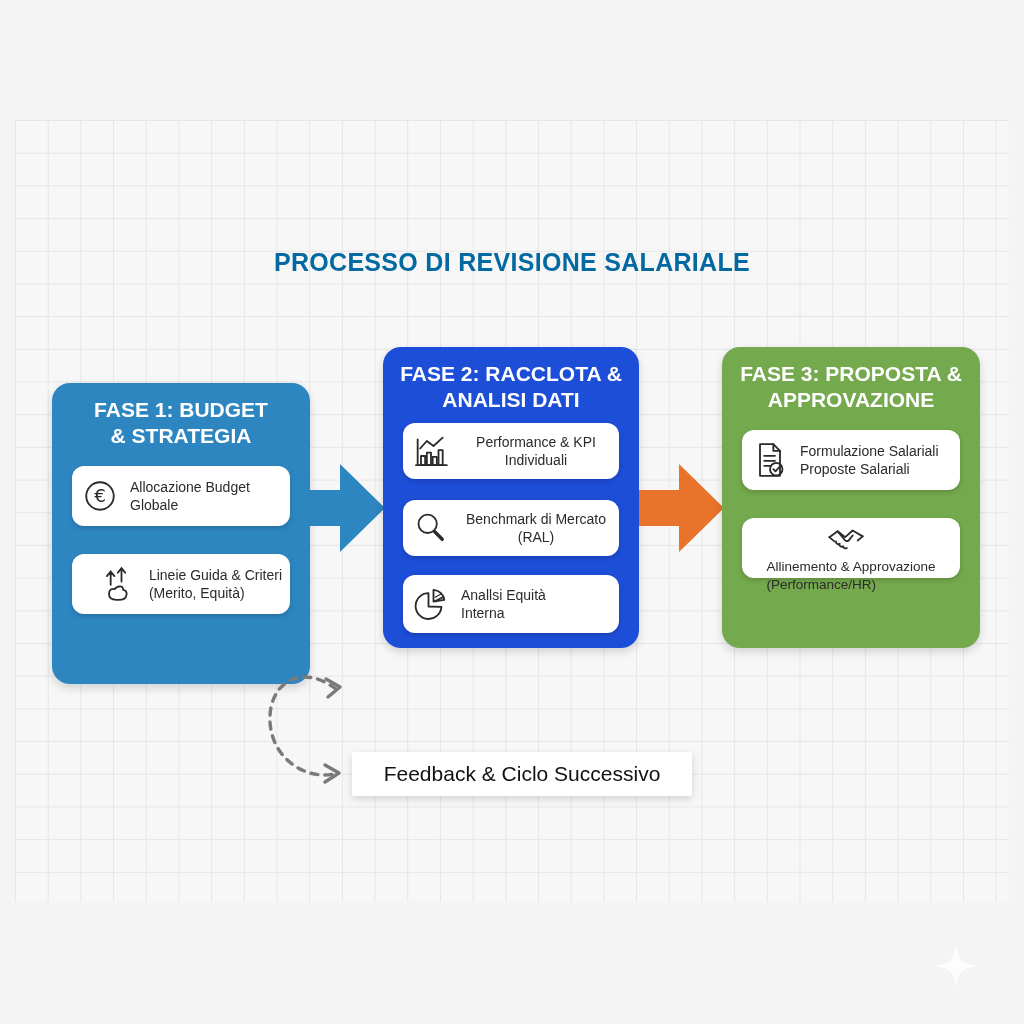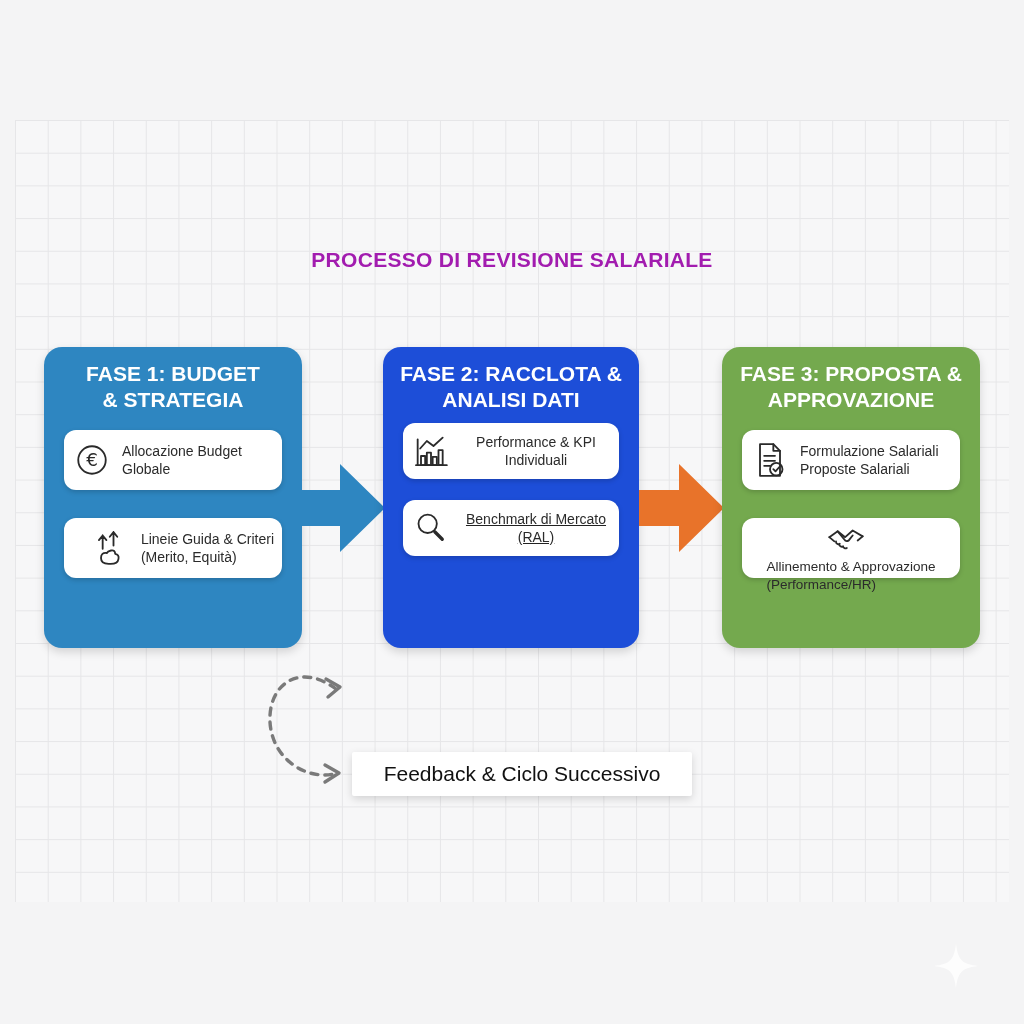--- a/index.html
+++ b/index.html
@@ -14,28 +14,28 @@
   .grid-bg{
     position:absolute;left:15px;top:120px;width:994px;height:782px;
     background-color:#f7f7f8;
     background-image:
       linear-gradient(to right,#e6e6e8 1px,transparent 1px),
       linear-gradient(to bottom,#e6e6e8 1px,transparent 1px);
     background-size:32.7px 32.7px;
   }
   .diagram-title{
     position:absolute;left:0;right:0;top:248px;
-    text-align:center;font-size:21px;font-weight:bold;
-    letter-spacing:.3px;color:#a21caf;
+    text-align:center;font-size:25px;font-weight:bold;
+    letter-spacing:.3px;color:#0369a1;
   }
   .phase{
     position:absolute;top:347px;height:301px;border-radius:18px;
     box-shadow:0 4px 10px rgba(0,0,0,.15);
   }
-  .phase.blue{left:44px;width:258px;background:#2E86C1;}
+  .phase.blue{left:52px;width:258px;background:#2E86C1;margin-top:36px;}
   .phase.orange{left:383px;width:256px;background:#1d4ed8;}
   .phase.green{left:722px;width:258px;background:#74A94E;}
   .phase-header{
     margin-top:14px;text-align:center;color:#fff;font-weight:bold;
     font-size:21px;line-height:26px;
   }
   .card{
     position:absolute;left:20px;width:218px;height:60px;
     background:#fff;border-radius:12px;
     box-shadow:0 2px 5px rgba(0,0,0,.18);
@@ -119,30 +119,43 @@
           <rect class="ic" x="26" y="31" width="5" height="10"></rect>
           <rect class="ic" x="33" y="23" width="5" height="18"></rect>
           <polyline class="ic" points="11,21 19,12 27,18 38,8"></polyline>
         </svg>
       </span>
       <span class="card-text centered">
         <span class="ln">Performance &amp; KPI</span>
         <span class="ln">Individuali</span>
       </span>
     </div>
-    <div class="card" style="top:153px;text-decoration:underline;">
+    <div class="card" style="top:153px;">
       <span class="icon">
         <svg viewBox="0 0 48 48">
           <circle class="ic" cx="20" cy="19" r="11"></circle>
           <path class="ic" style="stroke-width:4" d="M28.5 28.5 L37.5 37.5"></path>
         </svg>
       </span>
       <span class="card-text centered">
         <span class="ln">Benchmark di Mercato</span>
         <span class="ln">(RAL)</span>
+      </span>
+    </div>
+    <div class="card" style="top:228px;height:58px;">
+      <span class="icon">
+        <svg viewBox="0 0 48 48">
+          <path class="ic" d="M21 11 a15.5 15.5 0 1 0 15.5 16.5 L21 27 Z"></path>
+          <path class="ic" d="M27 21 L27 7 a14 14 0 0 1 13 12 Z"></path>
+          <path class="ic" style="stroke-width:1.4" d="M29 16 l7 -4 M29 20 l10 -5 M33 19 l6 -3"></path>
+        </svg>
+      </span>
+      <span class="card-text centered" style="text-align:left">
+        <span class="ln">Anallsi Equità</span>
+        <span class="ln">Interna</span>
       </span>
     </div>
   </div>
 
   <svg class="blk-arrow a2" viewBox="0 0 85 92">
     <polygon points="0,28 40,28 40,2 85,46 40,90 40,64 0,64" fill="#E8732A"></polygon>
   </svg>
 
   <div class="phase green">
     <div class="phase-header">

